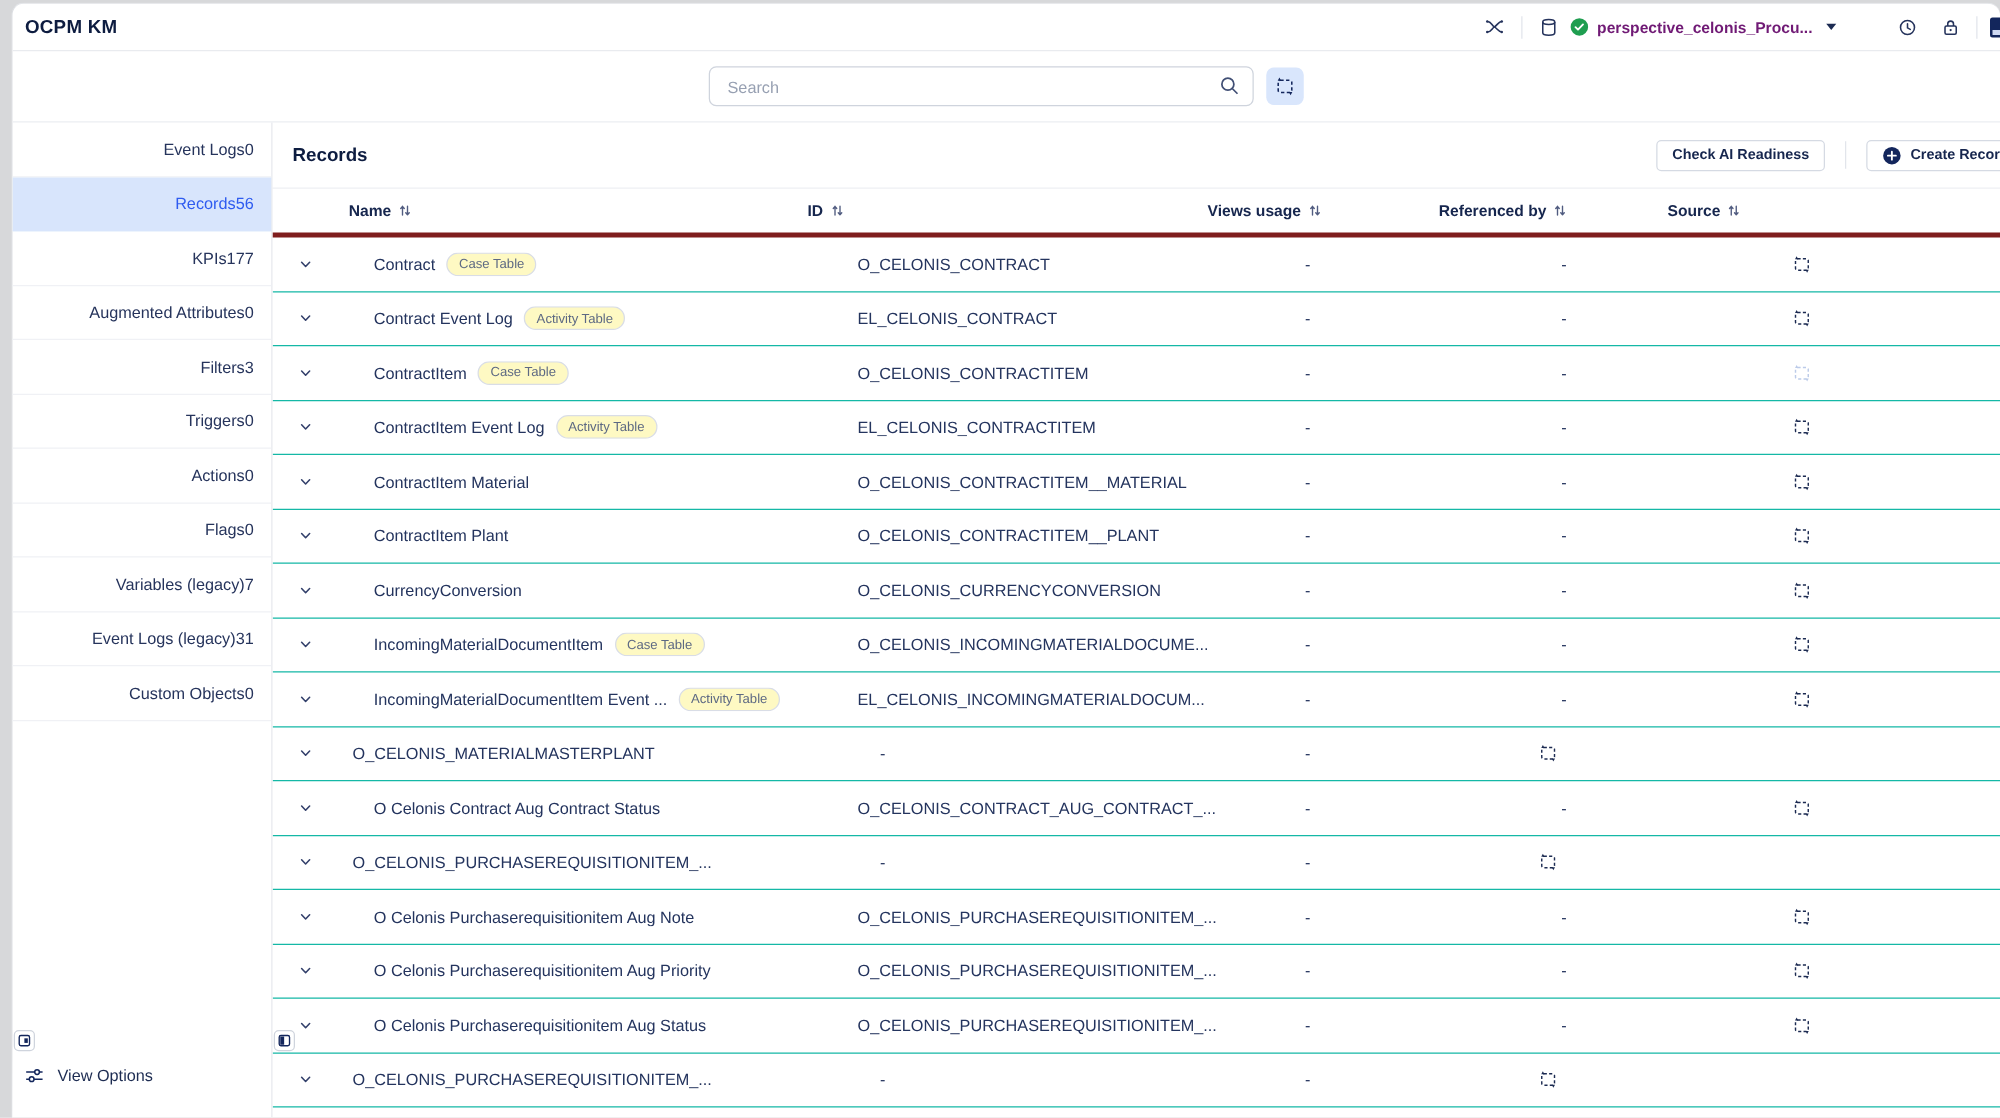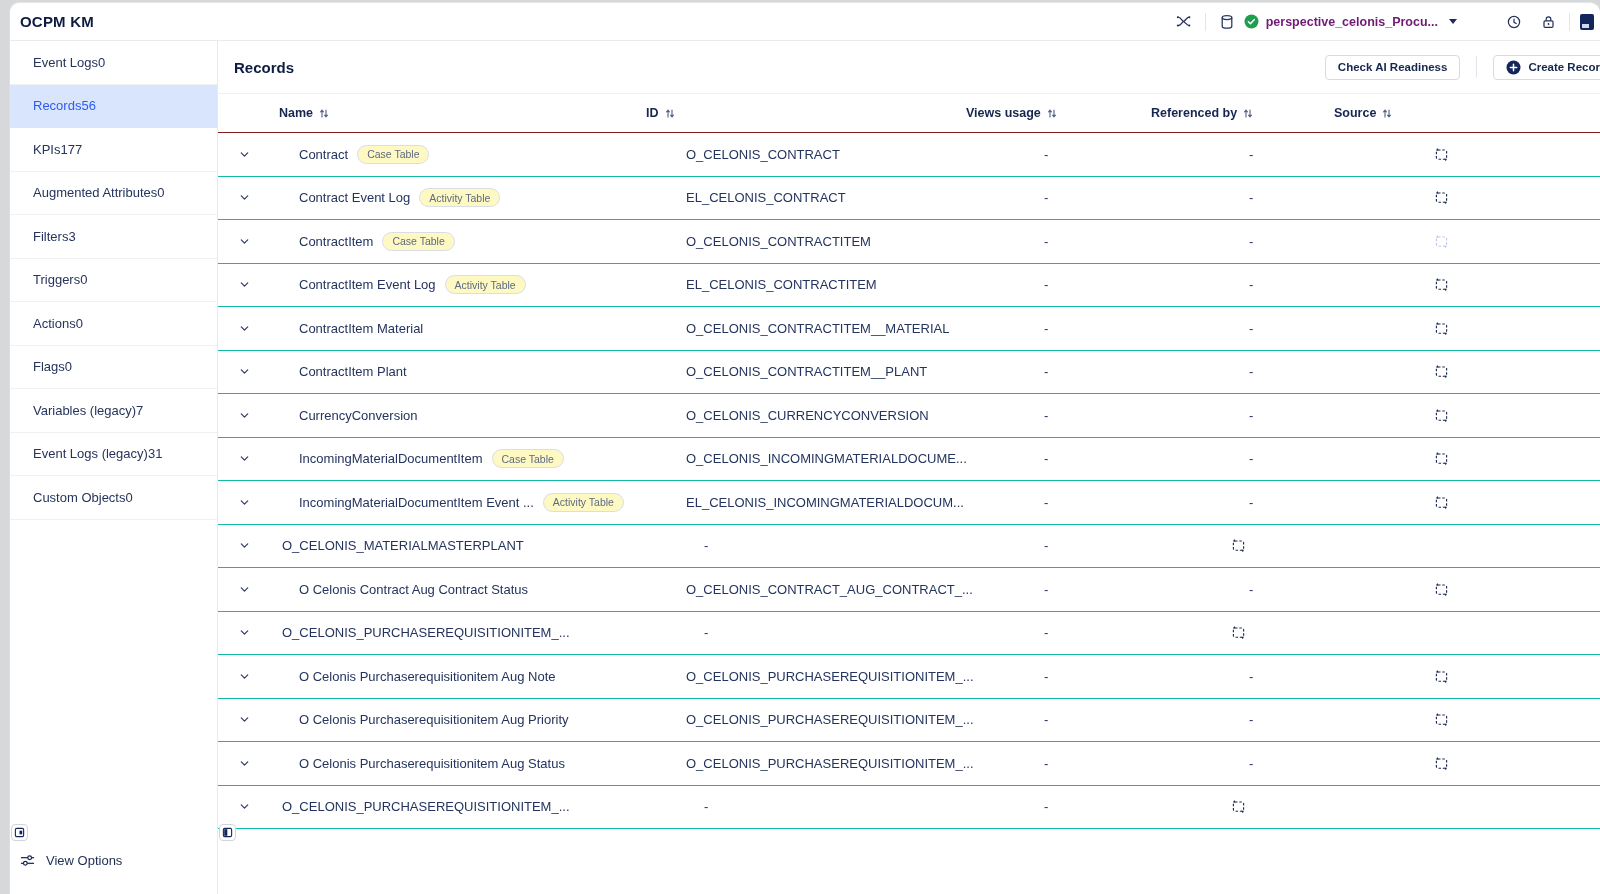--- a/index.html
+++ b/index.html
@@ -4,21 +4,21 @@
 <style>
   * { margin:0; padding:0; box-sizing:border-box; }
   html,body { width:1600px; height:894px; overflow:hidden;
     font-family:"Liberation Sans", sans-serif; background:#d7d8da; }
   .app { position:absolute; left:9px; top:2px; right:0; bottom:0;
     background:#fff; border-radius:10px 10px 0 0; border-left:1px solid #dcdee2;
     border-top:1px solid #e3e5e9; overflow:hidden; display:flex; flex-direction:column; }
 
   
   .topbar { height:38px; flex:0 0 38px; display:flex; align-items:center;
-    justify-content:space-between; padding:0 12px 0 10px; border-bottom:1px solid #e9ebef; }
+    justify-content:space-between; padding:0 0 0 10px; border-bottom:1px solid #e9ebef; }
   .app-title { font-size:15px; font-weight:700; color:#0d1c40; letter-spacing:.2px; }
   .topbar-right { display:flex; align-items:center; color:#25335c; margin-right:-6px; }
   .tb-icon { display:flex; align-items:center; justify-content:center; width:22px; height:22px; cursor:pointer; }
   .tb-div { width:1px; height:18px; background:#e2e5eb; margin:0 10px; }
   .perspective { display:flex; align-items:center; gap:7px; margin:0 6px; cursor:pointer; }
   .perspective-label { font-size:12.5px; color:#701a75; font-weight:600; }
   .caret { width:0; height:0; border-left:4.5px solid transparent; border-right:4.5px solid transparent;
     border-top:5.5px solid #1c2b52; margin-left:4px; }
   .gap-lg { width:40px; }
   .partial-icon { width:14px; height:16px; background:#13265c; border-radius:2px; position:relative; }
@@ -32,21 +32,21 @@
     padding:0 36px 0 14px; font-size:13px; color:#22315a; outline:none;
     font-family:"Liberation Sans", sans-serif; }
   .search-box input::placeholder { color:#97a0b2; }
   .search-glyph { position:absolute; right:11px; top:7px; color:#414f75; }
   .model-btn { width:30px; height:30px; border-radius:6px; background:#d9e6fc; border:none;
     display:flex; align-items:center; justify-content:center; color:#13265c; cursor:pointer; }
 
   
   .body-row { flex:1; display:flex; min-height:0; }
   .sidebar { width:208px; flex:0 0 208px; border-right:1px solid #e7e9ee; position:relative; }
-  .side-item { height:43.5px; display:flex; align-items:center; justify-content:flex-start;
+  .side-item { height:43.5px; display:flex; align-items:center; justify-content:flex-end;
     padding:0 14px 0 23px; border-bottom:1px solid #f0f1f5; cursor:pointer; }
   .side-label { font-size:13px; color:#26345c; }
   .side-count { font-size:13px; color:#26345c; }
   .side-item.selected { background:#d8e5fc; border-bottom-color:#d8e5fc; }
   .side-item.selected .side-label, .side-item.selected .side-count { color:#2e5bf0; }
   .view-options { position:absolute; left:9px; bottom:26px; display:flex; align-items:center;
     gap:10px; color:#13265c; cursor:pointer; }
   .view-options-label { font-size:13px; color:#1d2c52; }
 
   .float-btn { position:absolute; width:17px; height:17px; background:#fff; border:1px solid #cfd4dd;
@@ -61,21 +61,21 @@
     padding:0 0 0 16px; border-bottom:1px solid #eef0f3; }
   .main-title { font-size:15px; font-weight:700; color:#0d1c40; }
   .header-actions { margin-left:auto; display:flex; align-items:center; gap:16px; margin-right:-20px; }
   .btn-outline { height:25px; background:#fff; border:1px solid #d5dae3; border-radius:4px;
     padding:0 12px; font-size:11.5px; font-weight:600; color:#16264e; cursor:pointer;
     display:flex; align-items:center; gap:7px; font-family:"Liberation Sans", sans-serif; white-space:nowrap; }
   .actions-div { width:1px; height:22px; background:#e2e5eb; }
 
   
   .grid-row { display:grid; grid-template-columns:44px 384px 320px 185px 183px 1fr; align-items:center; }
-  .thead { height:39px; border-bottom:1px solid #7f1d1d; }
+  .thead { height:39px; border-bottom:4px solid #7f1d1d; }
   .th { display:flex; align-items:center; gap:6px; font-size:12.5px; font-weight:700;
     color:#16264e; cursor:pointer; }
   .th.c-name { padding-left:17px; }
   .trow { height:43.5px; border-bottom:1px solid #14b8a6; cursor:pointer;gap:20px; }
   .cell-chevron { display:flex; justify-content:center; padding-left:8px; color:#33406b; }
   .cell-name { display:flex; align-items:center; gap:9px; padding-left:17px; overflow:hidden; }
   .row-name { font-size:13px; color:#24345e; white-space:nowrap; }
   .badge { font-size:10.5px; color:#5d6983; border:1px solid #d9dde6; border-radius:999px;
     padding:2.5px 9px; white-space:nowrap; background:#fef9c3; }
   .cell-id { font-size:13px; color:#24345e; white-space:nowrap; overflow:hidden; }
@@ -131,20 +131,38 @@
           <rect x="3" y="6.8" width="9" height="6.6" rx="1.2"></rect>
           <path d="M5.2 6.8 V5.2 a2.3 2.3 0 0 1 4.6 0 V6.8"></path>
           <circle cx="7.5" cy="10" r="0.9" fill="currentColor" stroke="none"></circle>
         </svg>
       </span>
       <span class="tb-div"></span>
       <span class="partial-icon"></span>
     </div>
   </div>
 
+  <div class="search-strip">
+    <div class="search-box">
+      <input type="text" placeholder="Search" style="">
+      <span class="search-glyph">
+        <svg width="17" height="17" viewBox="0 0 17 17" fill="none" stroke="currentColor" stroke-width="1.4" stroke-linecap="round">
+          <circle cx="7.3" cy="7.3" r="4.8"></circle>
+          <path d="M11 11 L14.6 14.6"></path>
+        </svg>
+      </span>
+    </div>
+    <button class="model-btn">
+      <svg width="16" height="16" viewBox="0 0 15 15">
+        <rect x="2.4" y="3" width="10.2" height="9.2" rx="1.6" fill="none" stroke="currentColor" stroke-width="1.15" stroke-dasharray="2.5 1.8"></rect>
+        <path d="M2 3.4 L4.6 3.4 L3.3 1 Z" fill="currentColor"></path>
+        <path d="M10.4 11.8 L13 11.8 L11.7 14.2 Z" fill="currentColor"></path>
+      </svg>
+    </button>
+  </div>
 
   <div class="body-row">
     <div class="sidebar">
       <div id="sidebar-list">
   <div class="side-item">
     <span class="side-label">Event Logs</span>
     <span class="side-count">0</span>
   </div>
 
   <div class="side-item selected">

